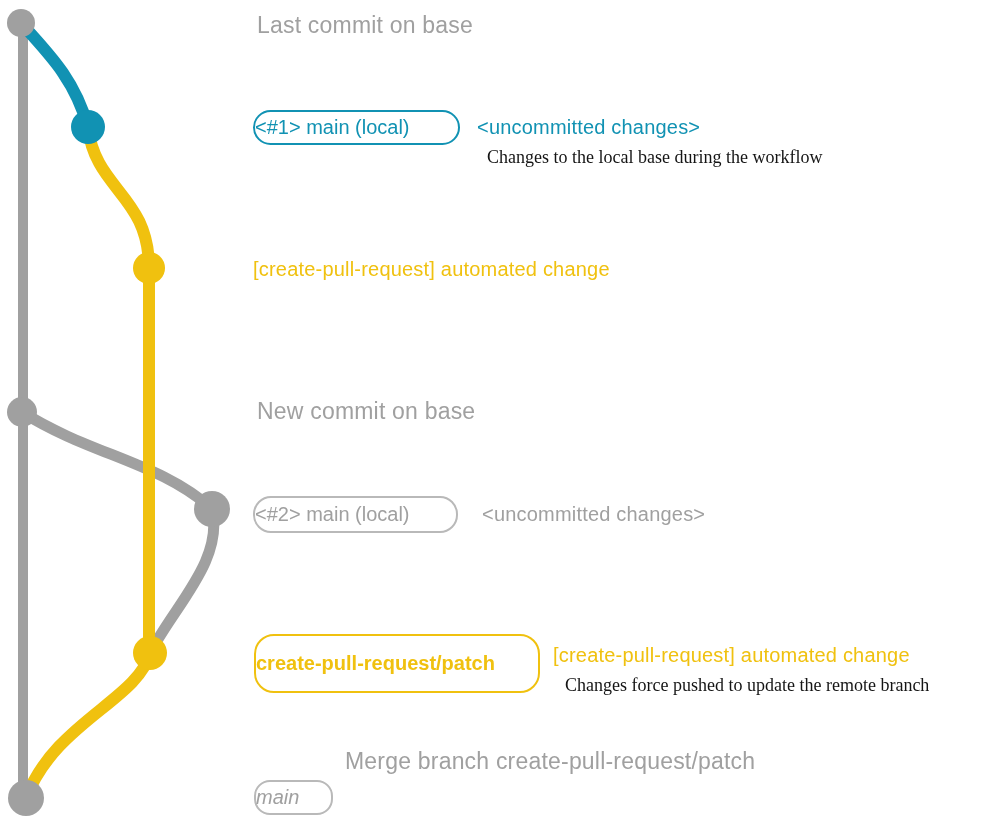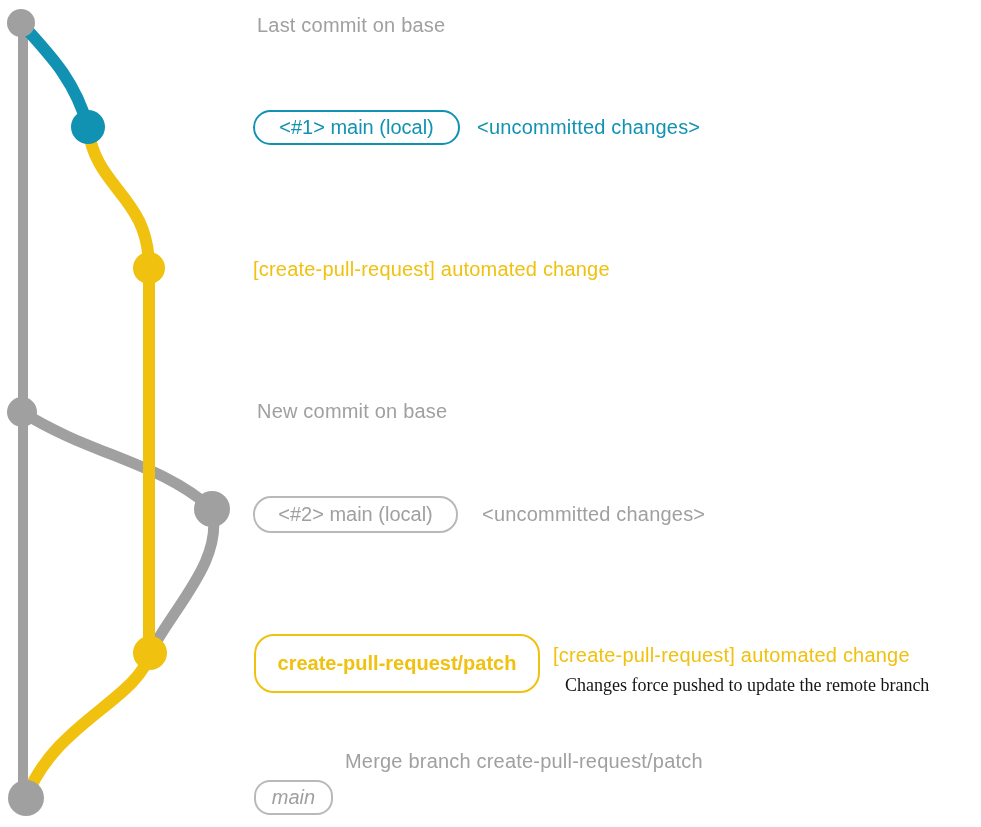--- a/index.html
+++ b/index.html
@@ -10,25 +10,25 @@
     position: relative;
   }
   .canvas {
     position: relative; width: 981px; height: 827px;
     background: #ffffff; overflow: hidden;
   }
   .abs { position: absolute; }
   svg.graph { position: absolute; left: 0; top: 0; }
 
   .big-label {
-    font-size: 20px; line-height: 25px; color: #a0a0a0;
+    font-size: 23px; line-height: 25px; color: #a0a0a0;
     white-space: nowrap; letter-spacing: 0.2px;
   }
   .tag-box {
-    position: absolute; display: flex; align-items: center; justify-content: center;
+    position: absolute; display: flex; align-items: center; justify-content: flex-start;
     border: 2px solid; border-radius: 18px; background: #ffffff;
     font-size: 20px; white-space: nowrap;
   }
   .tag-teal  { border-color: #1192b3; color: #1192b3; }
   .tag-gray  { border-color: #b9b9b9; color: #a0a0a0; }
   .tag-yellow{ border-color: #f0c10f; color: #f0c10f; }
 
   .inline-label {
     position: absolute; font-size: 20px; line-height: 24px; white-space: nowrap;
     letter-spacing: 0.2px;
@@ -71,20 +71,21 @@
     <circle cx="150" cy="653" r="17" fill="#f0c10f"></circle>
     <circle cx="26" cy="798" r="18" fill="#a0a0a0"></circle>
   </svg>
 
   <div class="abs big-label" style="left:257px; top:13px;">Last commit on base</div>
 
   <div class="tag-box tag-teal" style="left:253px; top:110px; width:207px; height:35px;">
     <span>&lt;#1&gt; main (local)</span>
   </div>
   <div class="inline-label teal-text" style="left:477px; top:115px;">&lt;uncommitted changes&gt;</div>
+  <div class="serif-note" style="left:487px; top:146px;">Changes to the local base during the workflow</div>
 
   <div class="inline-label yellow-text" style="left:253px; top:257px;">[create-pull-request] automated change</div>
 
   <div class="abs big-label" style="left:257px; top:399px;">New commit on base</div>
 
   <div class="tag-box tag-gray" style="left:253px; top:496px; width:205px; height:37px;">
     <span>&lt;#2&gt; main (local)</span>
   </div>
   <div class="inline-label gray-text" style="left:482px; top:502px;">&lt;uncommitted changes&gt;</div>
 

